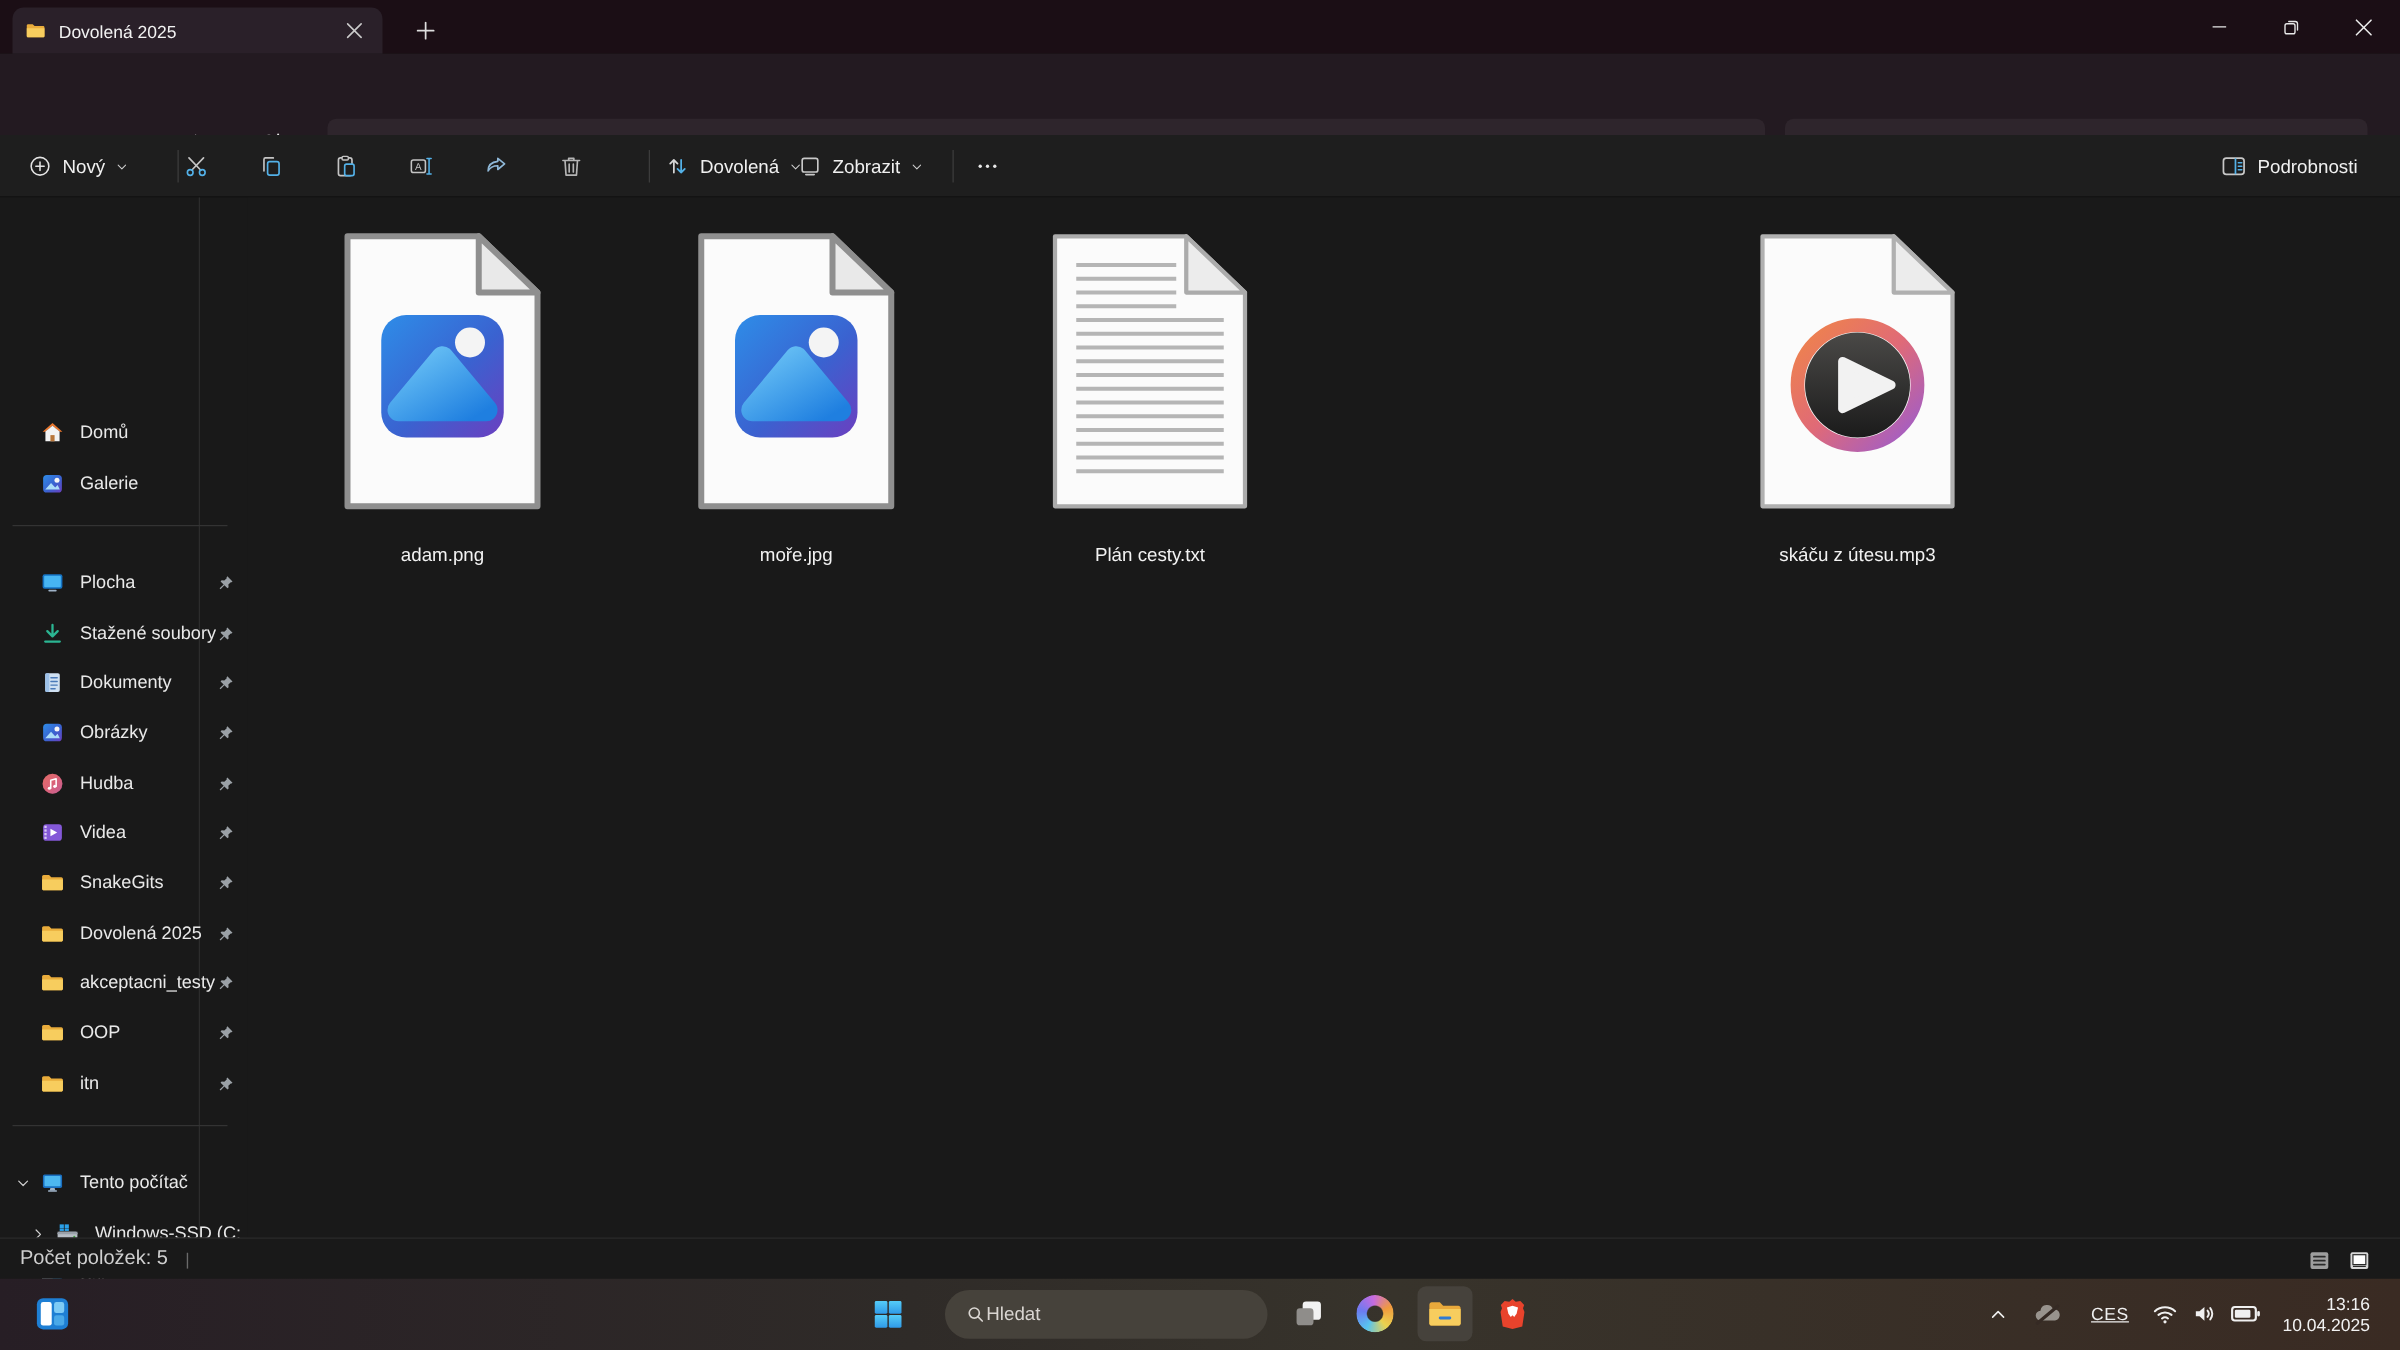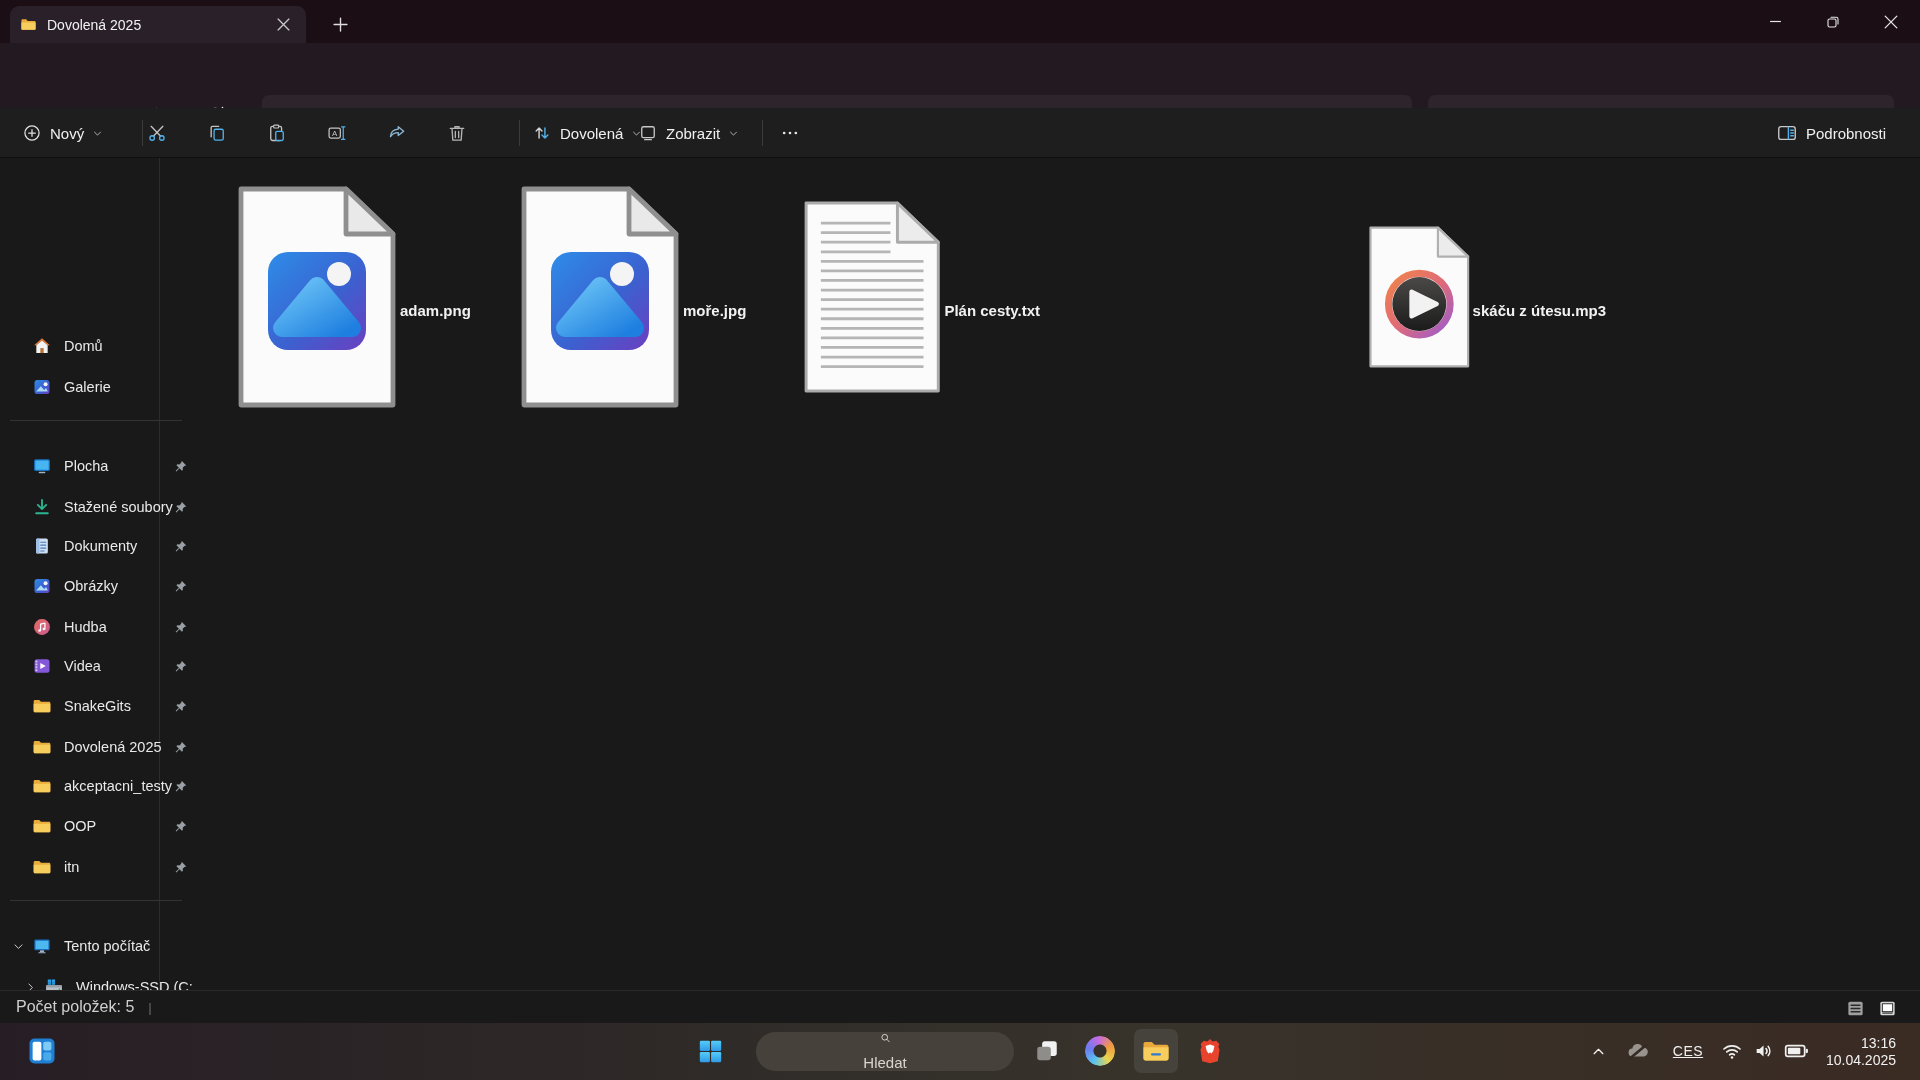--- a/index.html
+++ b/index.html
@@ -43,36 +43,36 @@
   .sidebar .vline{position:absolute;right:0;top:0;width:1px;height:100%;background:#2c2c2c;}
   .side-row{position:absolute;left:4px;width:188px;height:40px;border-radius:5px;
             display:flex;align-items:center;}
   .chev{width:28px;display:flex;justify-content:center;flex:none;}
   .sicon{width:20px;height:20px;flex:none;}
   .slabel{font-size:14.5px;color:#e9e9e9;margin-left:12px;white-space:nowrap;overflow:hidden;flex:1;}
   .pin{width:15px;height:15px;flex:none;margin-right:4px;}
   .side-sep{position:absolute;left:10px;width:172px;height:1px;background:#333;}
   .indent{margin-left:12px;}
   .main{position:absolute;left:198px;top:158px;width:1722px;height:832px;background:#191919;}
-  .file-tile{position:absolute;width:240px;display:flex;flex-direction:row;align-items:center;font-weight:bold;}
+  .file-tile{position:absolute;width:240px;display:flex;flex-direction:column;align-items:center;}
   .file-name{margin-top:26px;font-size:15px;color:#f2f2f2;white-space:nowrap;}
   
   .statusbar{position:absolute;left:0;top:990px;width:1920px;height:33px;background:#191919;
              border-top:1px solid #2a2a2a;box-sizing:border-box;display:flex;align-items:center;}
   .status-text{font-size:16px;color:#cfcfcf;margin-left:16px;}
   .status-div{color:#6a6a6a;margin-left:14px;font-size:13.5px;}
   .sb-btn{position:absolute;top:4px;width:26px;height:26px;border-radius:4px;
           display:flex;align-items:center;justify-content:center;}
   
   .taskbar{position:absolute;left:0;top:1023px;width:1920px;height:57px;
            background:linear-gradient(90deg,#271e25 0%,#2f2b28 38%,#37332b 58%,#3a2b23 100%);}
   .task-icon{position:absolute;top:8px;width:40px;height:40px;border-radius:7px;
              display:flex;align-items:center;justify-content:center;}
   .tsearch{position:absolute;left:756px;top:9px;width:258px;height:39px;background:#46423b;
-           border-radius:20px;display:flex;align-items:center;padding:0 16px;box-sizing:border-box;gap:10px;flex-direction:column;}
+           border-radius:20px;display:flex;align-items:center;padding:0 16px;box-sizing:border-box;}
   .tsearch span{font-size:15px;color:#d9d5d1;}
   .explorer-active{background:#46423c;}
   .copilot{width:30px;height:30px;border-radius:50%;
      background:conic-gradient(from 210deg,#58c4f0,#6b7bf0,#c76be0,#f09a3e,#ead34f,#58c4f0);
      -webkit-mask:radial-gradient(circle,transparent 0 6px,#000 7px);
      mask:radial-gradient(circle,transparent 0 6px,#000 7px);}
   .tray{position:absolute;top:8px;height:40px;display:flex;align-items:center;justify-content:center;border-radius:5px;}
   .lang{font-size:14px;color:#f0f0f0;letter-spacing:.5px;text-decoration:underline;}
   .clock{position:absolute;right:24px;top:0;height:57px;display:flex;flex-direction:column;
          justify-content:center;align-items:flex-end;}

